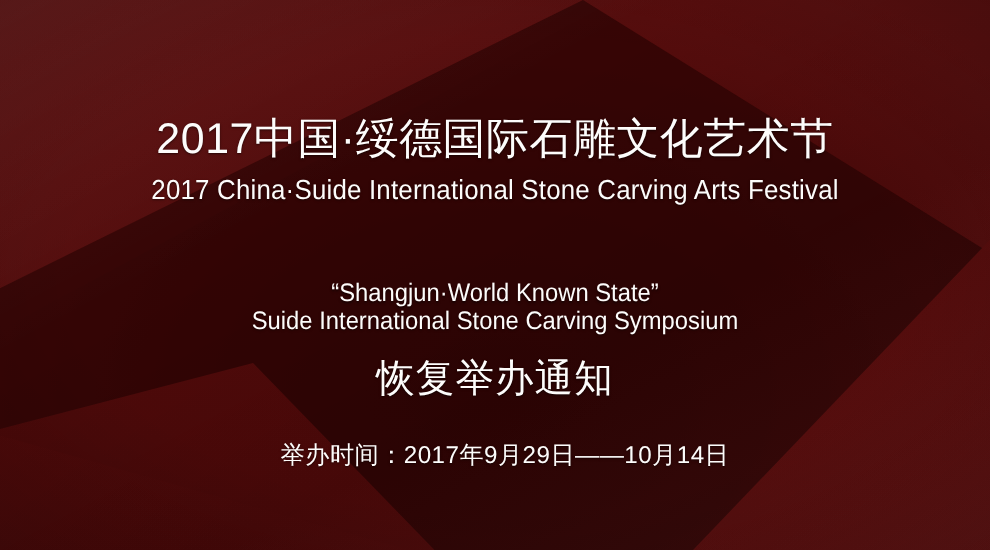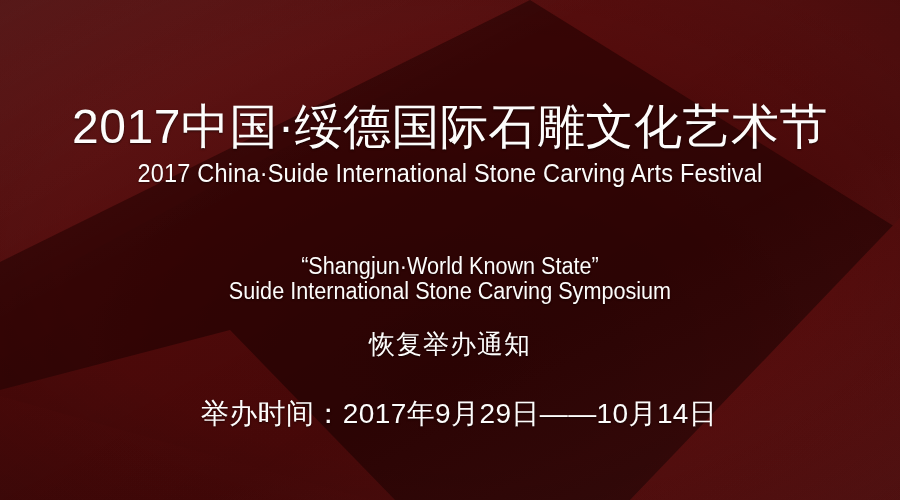--- a/index.html
+++ b/index.html
@@ -74,21 +74,21 @@
 
   .line {
     white-space: nowrap;
     color: #fdfcfb;
   }
 
   .title-cn-1 {
     position: absolute;
     left: 0; right: 0;
     top: 105px;
-    font-size: 48px;
+    font-size: 39px;
     line-height: 44px;
     font-weight: 400;
     letter-spacing: .5px;
     text-shadow: 0 1px 2px rgba(0,0,0,.55);
   }
   .title-en-1 {
     position: absolute;
     left: 0; right: 0;
     top: 158px;
     font-size: 25px;
@@ -123,30 +123,30 @@
     top: 277px;
     font-size: 23px;
     line-height: 28px;
     transform: scaleX(.94);
     text-shadow: 0 1px 2px rgba(0,0,0,.5);
   }
   .notice-cn {
     position: absolute;
     left: 0; right: 0;
     top: 323px;
-    font-size: 26px;
+    font-size: 35px;
     line-height: 42px;
     letter-spacing: 1px;
     text-shadow: 0 1px 2px rgba(0,0,0,.55);
   }
   .date-cn {
     position: absolute;
     left: 0; right: 0;
     top: 400px;
-    font-size: 28px;
+    font-size: 22px;
     line-height: 28px;
     letter-spacing: .4px;
     text-shadow: 0 1px 2px rgba(0,0,0,.5);
     padding-left: 18px;
   }
 </style>
 </head>
 <body>
 
 <div id="poster">

